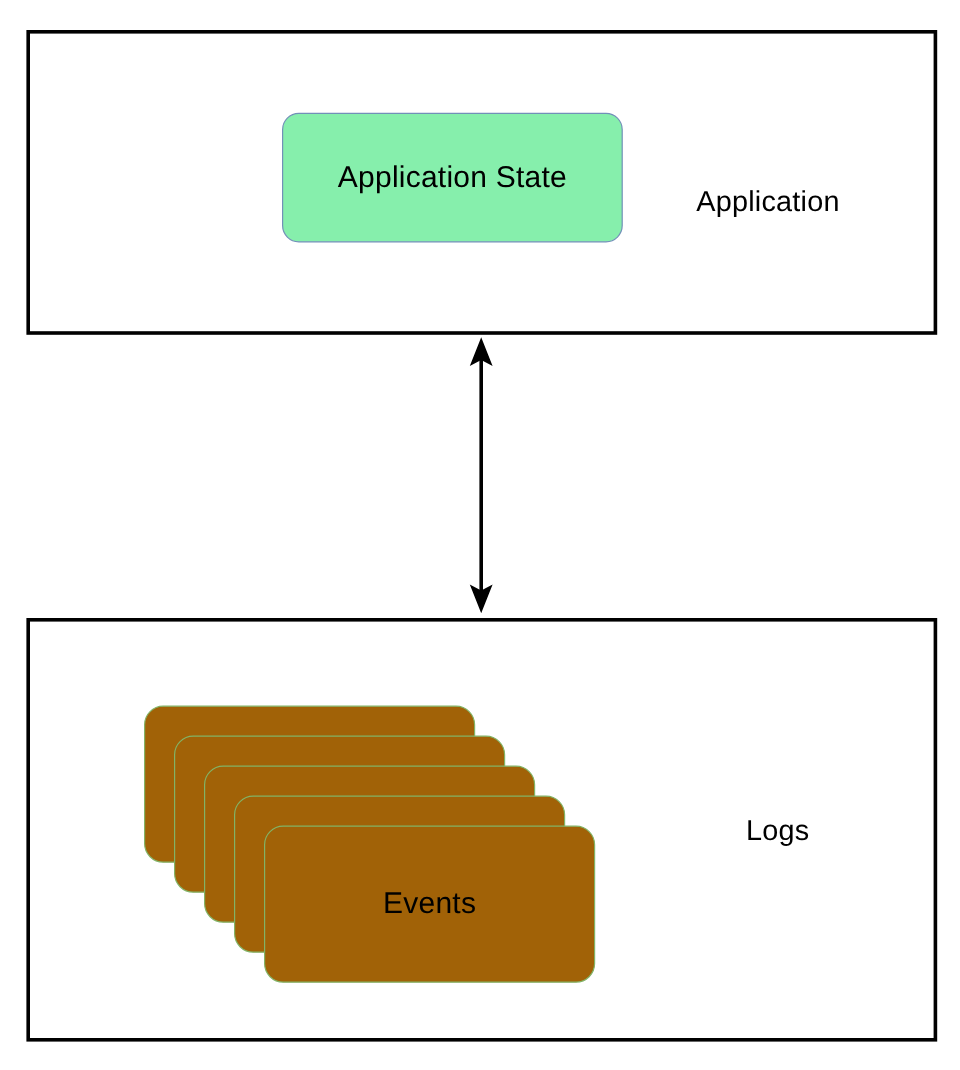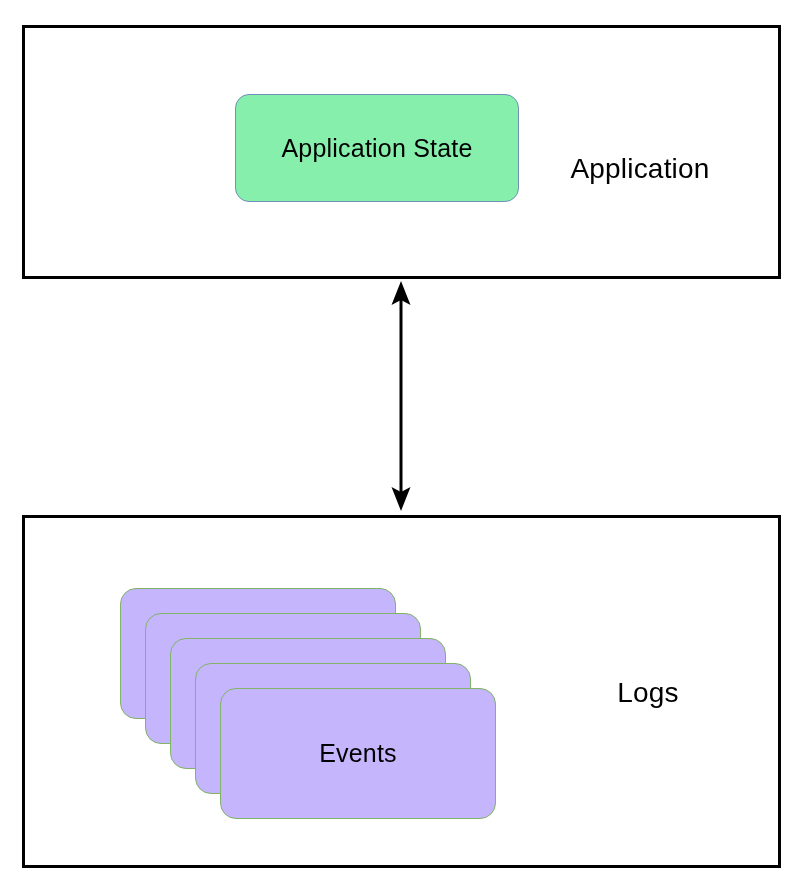--- a/index.html
+++ b/index.html
@@ -35,21 +35,21 @@
   #logs-box {
     left: 22px;
     top: 515px;
     width: 759px;
     height: 353px;
   }
 
   
   .container-label {
     position: absolute;
-    font-size: 28px;
+    font-size: 24px;
     color: #000000;
     white-space: nowrap;
     transform: translate(-50%, -50%);
     letter-spacing: 0.2px;
   }
   #application-label {
     left: 640px;
     top: 169px;
   }
   #logs-label {
@@ -85,21 +85,21 @@
     left: 120px;
     top: 588px;
     width: 380px;
     height: 235px;
   }
   .event-card {
     position: absolute;
     box-sizing: border-box;
     width: 276px;
     height: 131px;
-    background: #c4b5fd;
+    background: #a16207;
     border: 1.5px solid #82b366;
     border-radius: 16px;
   }
   .event-card.c0 { left: 0px;   top: 0px;   }
   .event-card.c1 { left: 25px;  top: 25px;  }
   .event-card.c2 { left: 50px;  top: 50px;  }
   .event-card.c3 { left: 75px;  top: 75px;  }
   .event-card.c4 {
     left: 100px;
     top: 100px;

